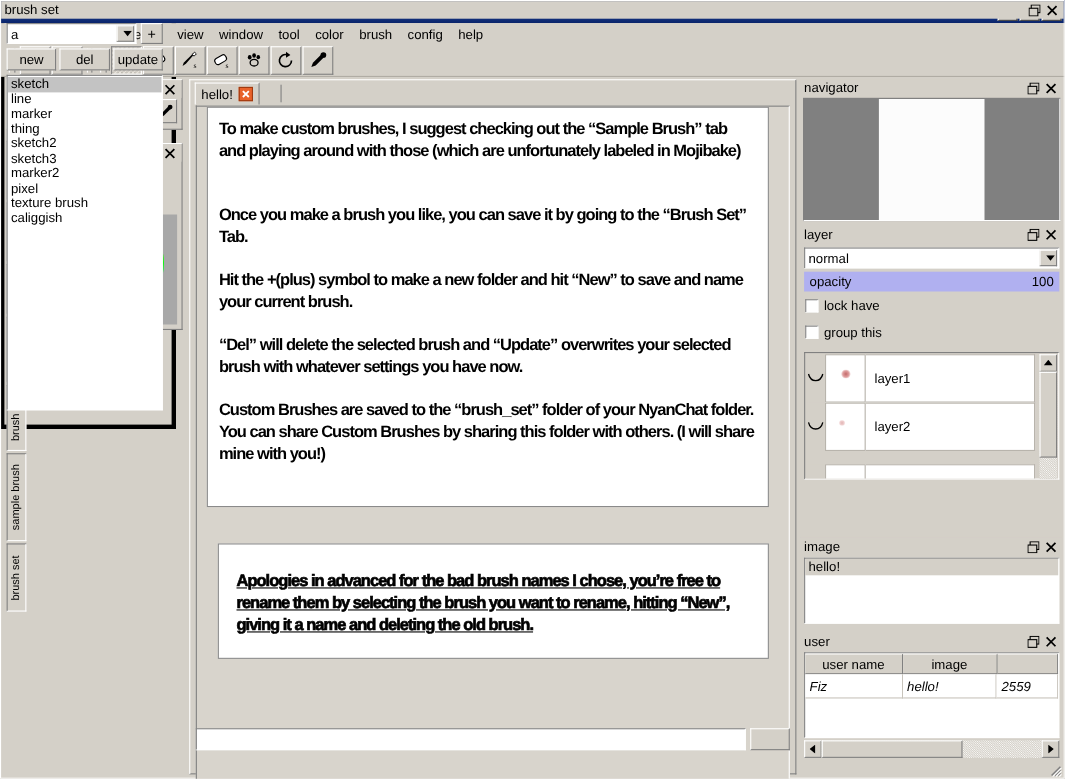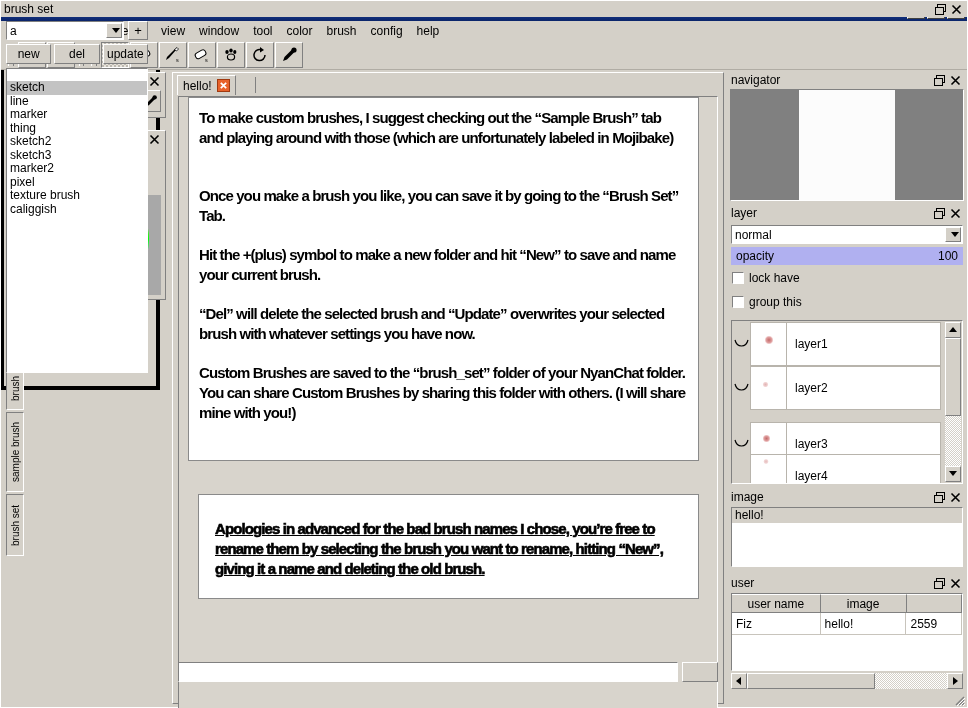--- a/index.html
+++ b/index.html
@@ -177,21 +177,21 @@
   .btn{
     flex:1;height:20px;background:#d4d0c8;
     border-top:1px solid #fff;border-left:1px solid #fff;
     border-right:1px solid #808080;border-bottom:1px solid #808080;
     display:flex;align-items:center;justify-content:center;font-size:12px;box-sizing:border-box;
   }
   .bs-list{
     position:absolute;left:5px;top:67px;width:142px;height:305px;background:#fff;
     border-top:1px solid #808080;border-left:1px solid #808080;
     border-right:1px solid #fff;border-bottom:1px solid #fff;
-    box-sizing:border-box;overflow:hidden;padding-top:12px;
+    box-sizing:border-box;overflow:hidden;padding-top:1px;
   }
   .bs-item{height:13.5px;line-height:13.5px;font-size:12px;padding-left:3px;color:#000;}
   .bs-item.sel{background:#c3c3c3;}
 
   
   #docarea{
     position:absolute;left:172px;top:72px;width:552px;height:632px;
     background:#d4d0c8;
     border-top:1px solid #fff;border-left:1px solid #fff;
     border-right:1px solid #808080;border-bottom:1px solid #808080;
@@ -260,21 +260,21 @@
   .lp-opacity{
     position:absolute;left:3px;top:42px;width:232px;height:18px;background:#b0b0f0;
     display:flex;align-items:center;justify-content:space-between;padding:0 5px;box-sizing:border-box;
     font-size:12px;
   }
   .chk-row{position:absolute;left:4px;font-size:12px;display:flex;align-items:center;}
   .chk{width:12px;height:12px;background:#fff;margin-right:5px;
     border-top:1px solid #808080;border-left:1px solid #808080;
     border-right:1px solid #fff;border-bottom:1px solid #fff;box-sizing:border-box;}
   .layerlist{
-    position:absolute;left:3px;top:115px;width:232px;height:164px;background:#d4d0c8;
+    position:absolute;left:3px;top:115px;width:232px;height:116px;background:#d4d0c8;
     border-top:1px solid #808080;border-left:1px solid #808080;
     border-right:1px solid #fff;border-bottom:1px solid #fff;
     box-sizing:border-box;overflow:hidden;
   }
   .lrow{position:absolute;left:1px;width:208px;height:44px;display:flex;align-items:stretch;}
   .leye{width:17px;background:#d4d0c8;display:flex;align-items:center;justify-content:center;}
   .lthumb{width:37px;background:#fff;border:1px solid #b8b4ac;box-sizing:border-box;position:relative;}
   .lthumb .blot{position:absolute;left:13px;top:13px;width:10px;height:8px;
     background:radial-gradient(circle,#c46a6a 0%,#e0a0a0 45%,rgba(255,255,255,0) 70%);}
   .lname{flex:1;background:#fff;border:1px solid #b8b4ac;border-left:none;
@@ -300,21 +300,21 @@
   #userpanel{left:728px;top:575px;width:238px;height:120px;}
   .usertbl{position:absolute;left:3px;top:18px;width:232px;height:78px;background:#fff;
     border-top:1px solid #808080;border-left:1px solid #808080;
     border-right:1px solid #fff;border-bottom:1px solid #fff;box-sizing:border-box;overflow:hidden;}
   .uhead{display:flex;height:19px;}
   .uhead div{
     background:#d4d0c8;border-right:1px solid #808080;border-bottom:1px solid #808080;
     display:flex;align-items:center;justify-content:center;font-size:12px;box-sizing:border-box;
     border-top:1px solid #fff;
   }
-  .urow{display:flex;height:22px;}
+  .urow{display:flex;height:22px;font-style:italic;}
   .urow div{border-right:1px solid #c8c4bc;border-bottom:1px solid #c8c4bc;
     display:flex;align-items:center;padding-left:4px;font-size:12px;box-sizing:border-box;background:#fff;}
   .ucol1{width:96px;} .ucol2{width:93px;} .ucol3{width:60px;}
   .hscroll{position:absolute;left:3px;top:98px;width:232px;height:16px;background:#d4d0c8;}
   .hs-btn{position:absolute;top:0;width:16px;height:16px;background:#d4d0c8;
     border-top:1px solid #fff;border-left:1px solid #fff;
     border-right:1px solid #808080;border-bottom:1px solid #808080;
     display:flex;align-items:center;justify-content:center;box-sizing:border-box;}
   .hs-track{position:absolute;left:16px;top:0;width:200px;height:16px;
     background-image:linear-gradient(45deg,#fff 25%,#d4d0c8 25%,#d4d0c8 50%,#fff 50%,#fff 75%,#d4d0c8 75%);

